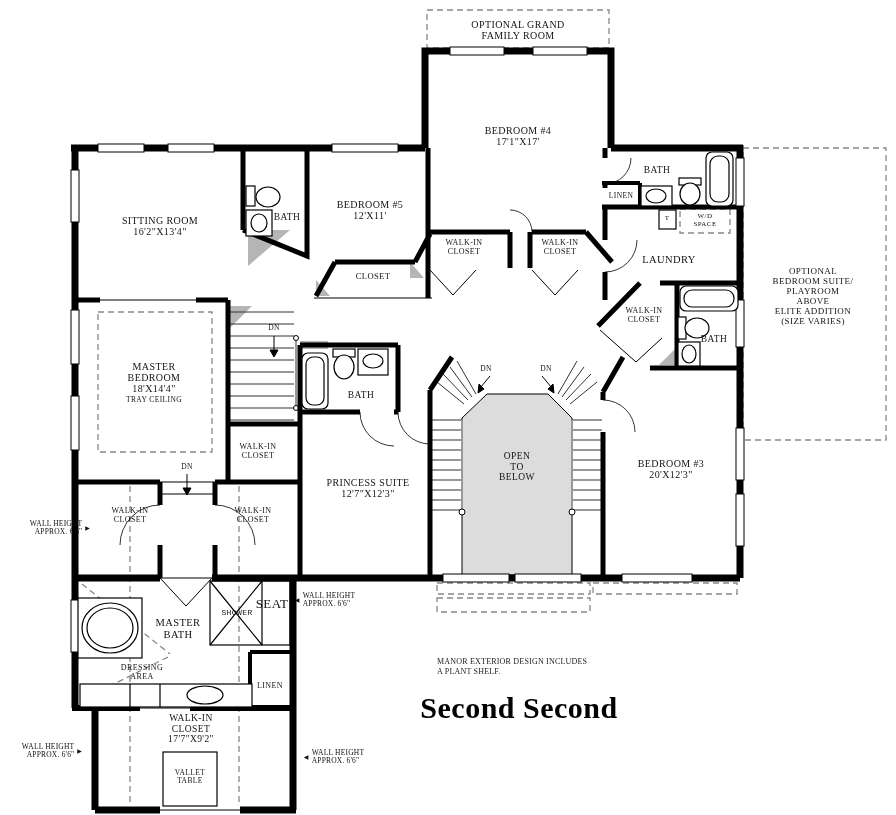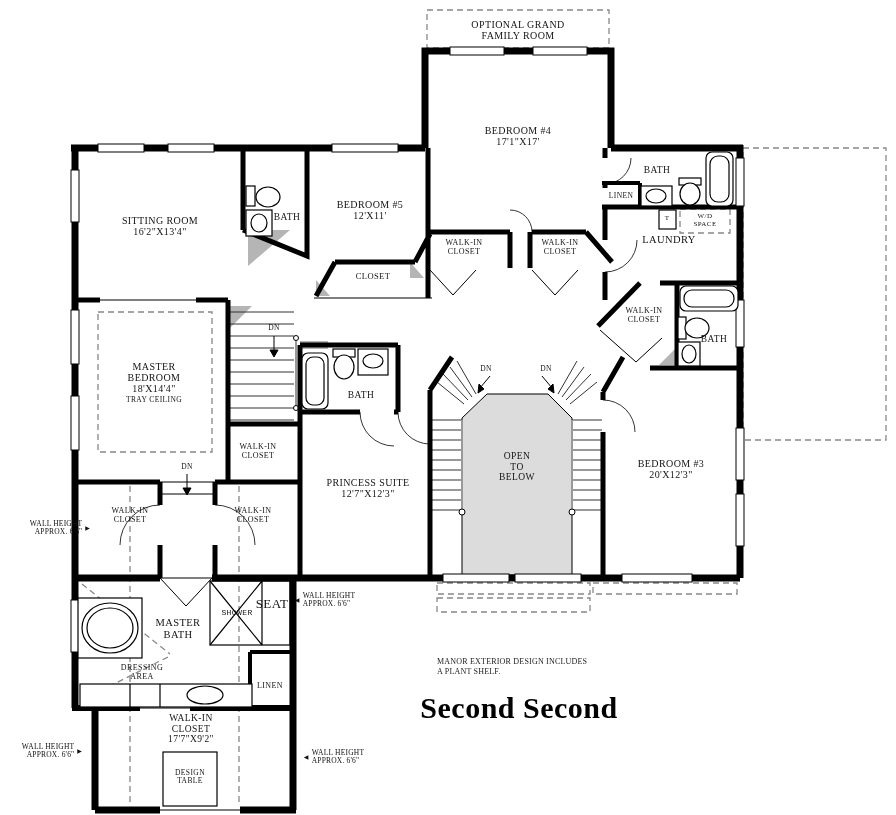--- a/index.html
+++ b/index.html
@@ -147,31 +147,36 @@
 
 <div class="lbl" style="left:518px;top:30px;font-size:10px;">OPTIONAL GRAND
 FAMILY ROOM</div>
 <div class="lbl" style="left:518px;top:136px;font-size:10px;">BEDROOM #4
 17'1"X17'</div>
 <div class="lbl" style="left:657px;top:170px;font-size:9.5px;">BATH</div>
 <div class="lbl" style="left:621px;top:196px;font-size:7.5px;">LINEN</div>
 <div class="lbl" style="left:667px;top:219px;font-size:7px;">T</div>
 <div class="lbl" style="left:705px;top:221px;font-size:7px;">W/D
 SPACE</div>
-<div class="lbl" style="left:669px;top:240px;font-size:10.5px;">LAUNDRY</div>
+<div class="lbl" style="left:669px;top:260px;font-size:10.5px;">LAUNDRY</div>
 <div class="lbl" style="left:160px;top:226px;font-size:10px;">SITTING ROOM
 16'2"X13'4"</div>
 <div class="lbl" style="left:287px;top:217px;font-size:9.5px;">BATH</div>
 <div class="lbl" style="left:362px;top:210px;font-size:10px;margin-left:8px;">BEDROOM #5
 12'X11'</div>
 <div class="lbl" style="left:373px;top:277px;font-size:8.5px;">CLOSET</div>
 <div class="lbl" style="left:464px;top:248px;font-size:8px;">WALK-IN
 CLOSET</div>
 <div class="lbl" style="left:560px;top:248px;font-size:8px;">WALK-IN
 CLOSET</div>
+<div class="lbl" style="left:813px;top:296px;font-size:9px;">OPTIONAL
+BEDROOM SUITE/
+PLAYROOM ABOVE
+ELITE ADDITION
+(SIZE VARIES)</div>
 
 <div class="lbl" style="left:154px;top:378px;font-size:10px;">MASTER
 BEDROOM
 18'X14'4"</div>
 <div class="lbl" style="left:154px;top:400px;font-size:7.5px;">TRAY CEILING</div>
 
 <div class="lbl" style="left:274px;top:328px;font-size:7.5px;">DN</div>
 <div class="lbl" style="left:361px;top:395px;font-size:9.5px;">BATH</div>
 <div class="lbl" style="left:644px;top:316px;font-size:8px;">WALK-IN
 CLOSET</div>
@@ -196,21 +201,21 @@
 <div class="lbl" style="left:178px;top:629px;font-size:10.5px;">MASTER
 BATH</div>
 <div class="lbl" style="left:237px;top:613px;font-size:8px;font-family:Liberation Mono, monospace;">SHOWER</div>
 <div class="lbl" style="left:272px;top:604px;font-size:13px;">SEAT</div>
 <div class="lbl" style="left:142px;top:673px;font-size:8px;">DRESSING
 AREA</div>
 <div class="lbl" style="left:270px;top:686px;font-size:8px;">LINEN</div>
 <div class="lbl" style="left:191px;top:729px;font-size:9.5px;">WALK-IN
 CLOSET
 17'7"X9'2"</div>
-<div class="lbl" style="left:190px;top:777px;font-size:7.5px;">DESIGN
+<div class="lbl" style="left:190px;top:777px;font-size:7.5px;">VALLET
 TABLE</div>
 
 <div class="wh" style="left:60px;top:528px;">
   <span style="text-align:right;">WALL HEIGHT
 APPROX. 6'6"</span>
   <span class="arr">▶</span>
 </div>
 <div class="wh" style="left:325px;top:600px;">
   <span class="arr">◀</span>
   <span style="text-align:left;">WALL HEIGHT

